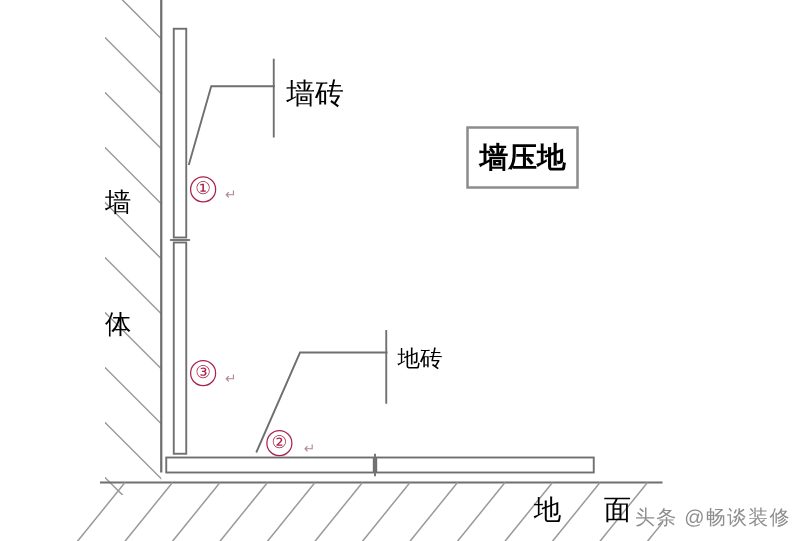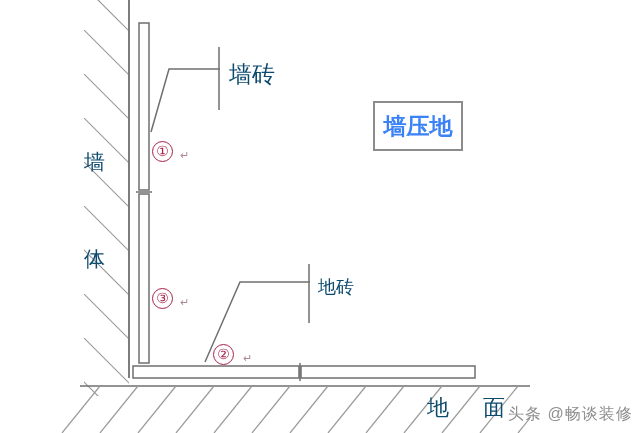--- a/index.html
+++ b/index.html
@@ -19,21 +19,21 @@
   }
   #diagram-svg {
     position: absolute;
     left: 0;
     top: 0;
     width: 640px;
     height: 433px;
   }
   .lbl {
     position: absolute;
-    color: #0c4a6e;
+    color: #000000;
     font-family: "Liberation Serif", "DejaVu Serif", serif;
     white-space: pre;
     line-height: 1;
   }
   
   #wall-body-label {
     left: 84px;
     top: 110px;
     font-size: 21px;
     letter-spacing: 0;
@@ -74,21 +74,21 @@
     background: #ffffff;
     box-sizing: border-box;
   }
   #callout-box .txt {
     position: absolute;
     left: 50%;
     top: 50%;
     transform: translate(-50%, -50%);
     font-size: 23px;
     font-weight: bold;
-    color: #3b82f6;
+    color: #000000;
     font-family: "Liberation Serif", "DejaVu Serif", serif;
     white-space: pre;
   }
   
   .circ {
     position: absolute;
     width: 21px;
     height: 21px;
     border: 1.4px solid #a8224a;
     border-radius: 50%;

